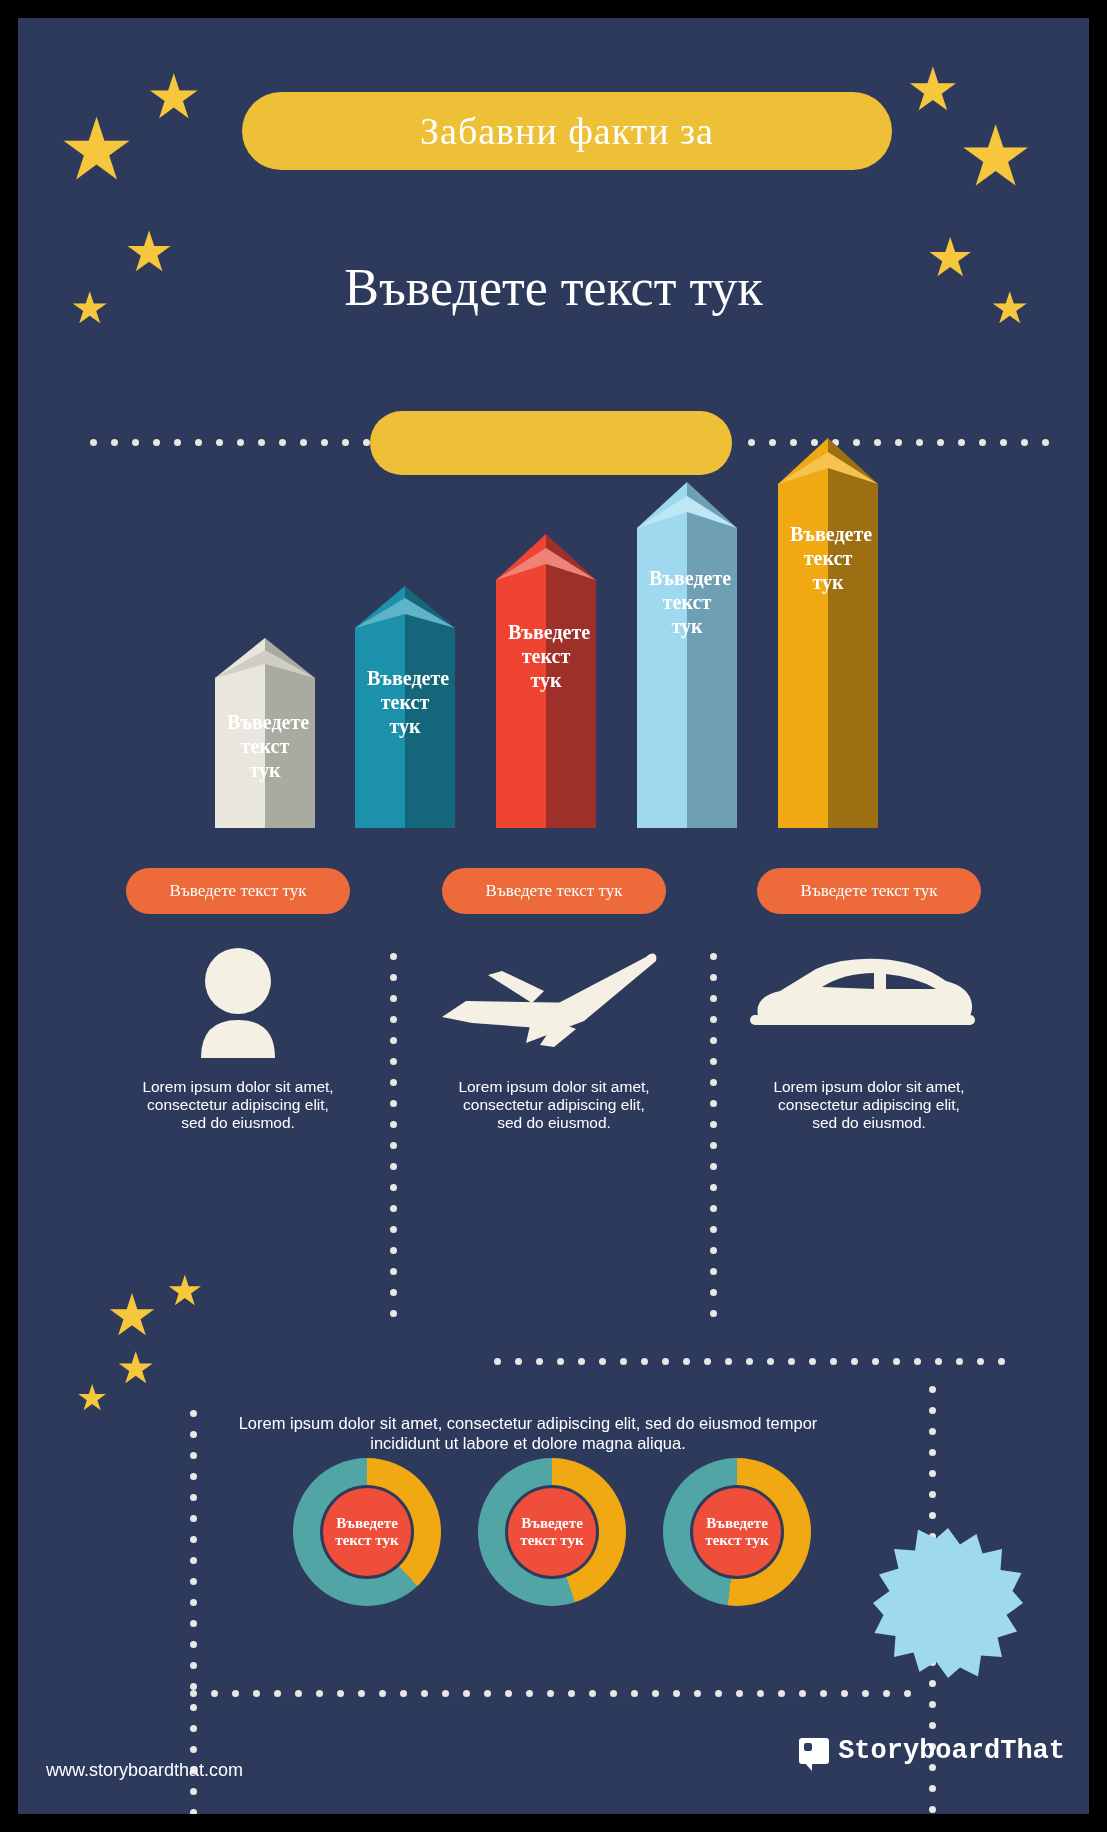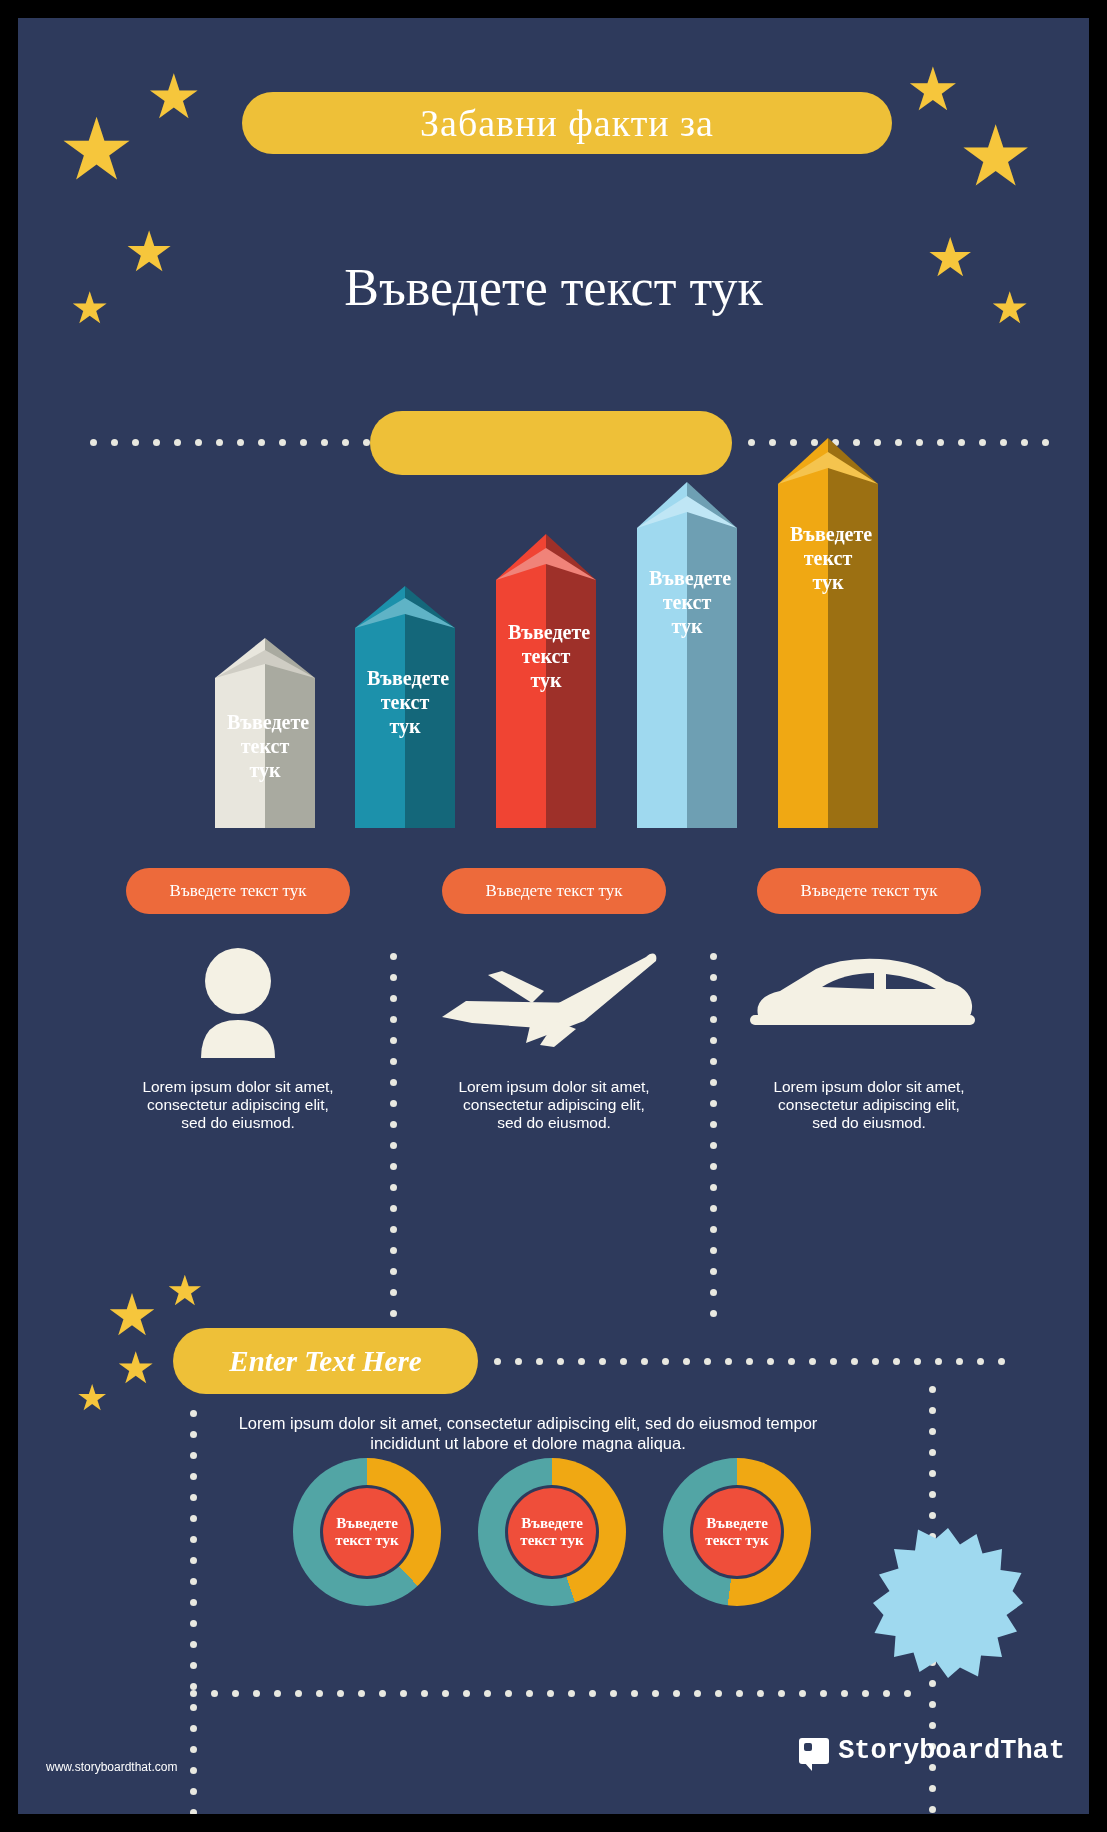--- a/index.html
+++ b/index.html
@@ -30,21 +30,21 @@
     line-height: 1;
     user-select: none;
   }
 
   
   .title-pill {
     position: absolute;
     left: 224px;
     top: 74px;
     width: 650px;
-    height: 62px;
+    height: 78px;
     border-radius: 39px;
     background: #eec038;
     display: flex;
     align-items: center;
     justify-content: center;
   }
   .title-pill span {
     font-family: "Liberation Serif", serif;
     font-size: 38px;
     color: #ffffff;
@@ -215,21 +215,21 @@
     width: 150px;
     height: 150px;
   }
 
   
   .footer-url {
     position: absolute;
     left: 28px;
     top: 1742px;
     color: #ffffff;
-    font-size: 12px;
+    font-size: 18px;
   }
   .brand {
     position: absolute;
     right: 24px;
     top: 1718px;
     display: flex;
     align-items: center;
     gap: 9px;
   }
   .brand .mark {
@@ -451,23 +451,20 @@
       </g>
       <path d="M72 34 Q94 20 124 20 L124 36 Z" fill="#2e3a5c"></path>
       <path d="M136 21 Q166 24 186 36 L136 36 Z" fill="#2e3a5c"></path>
     </svg>
   </div>
 
   <div class="blurb" style="left:120px;top:1060px;">Lorem ipsum dolor sit amet, consectetur adipiscing elit, sed do eiusmod.</div>
   <div class="blurb" style="left:436px;top:1060px;">Lorem ipsum dolor sit amet, consectetur adipiscing elit, sed do eiusmod.</div>
   <div class="blurb" style="left:751px;top:1060px;">Lorem ipsum dolor sit amet, consectetur adipiscing elit, sed do eiusmod.</div>
 
-  <div class="enter-pill">
-    <span>Enter Text Here</span>
-  </div>
 
   <div class="dot-row" style="left:476px;top:1340px;">
     <i></i>
       <i></i>
       <i></i>
       <i></i>
       <i></i>
       <i></i>
       <i></i>
       <i></i>

